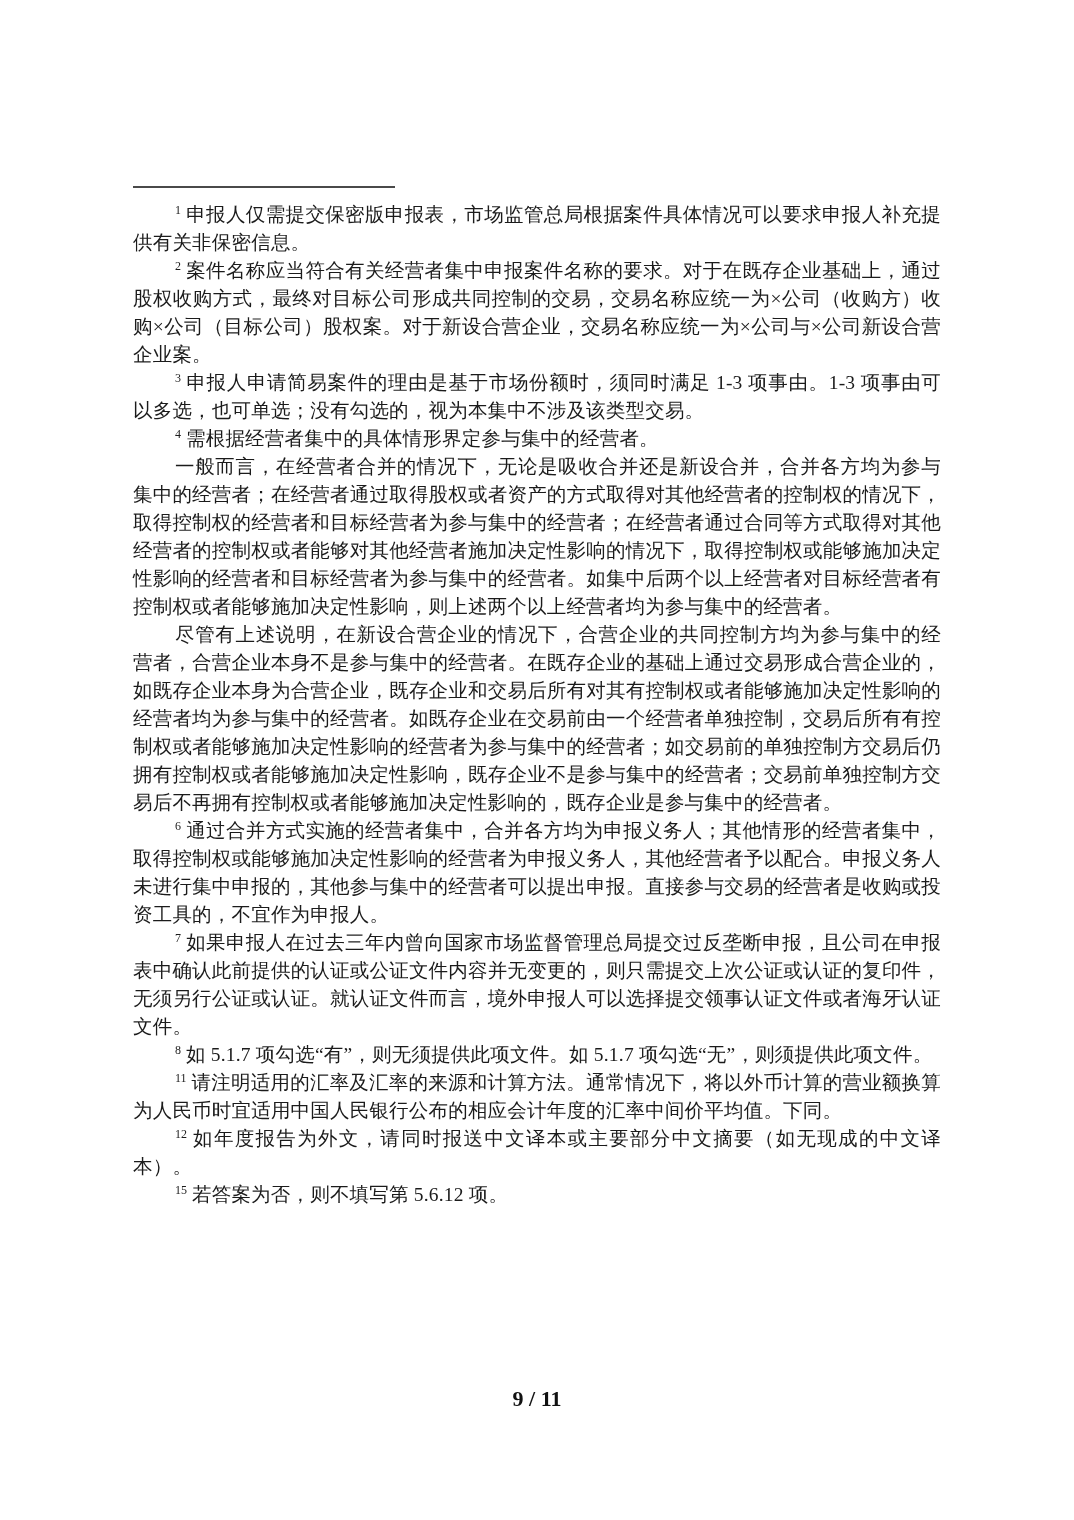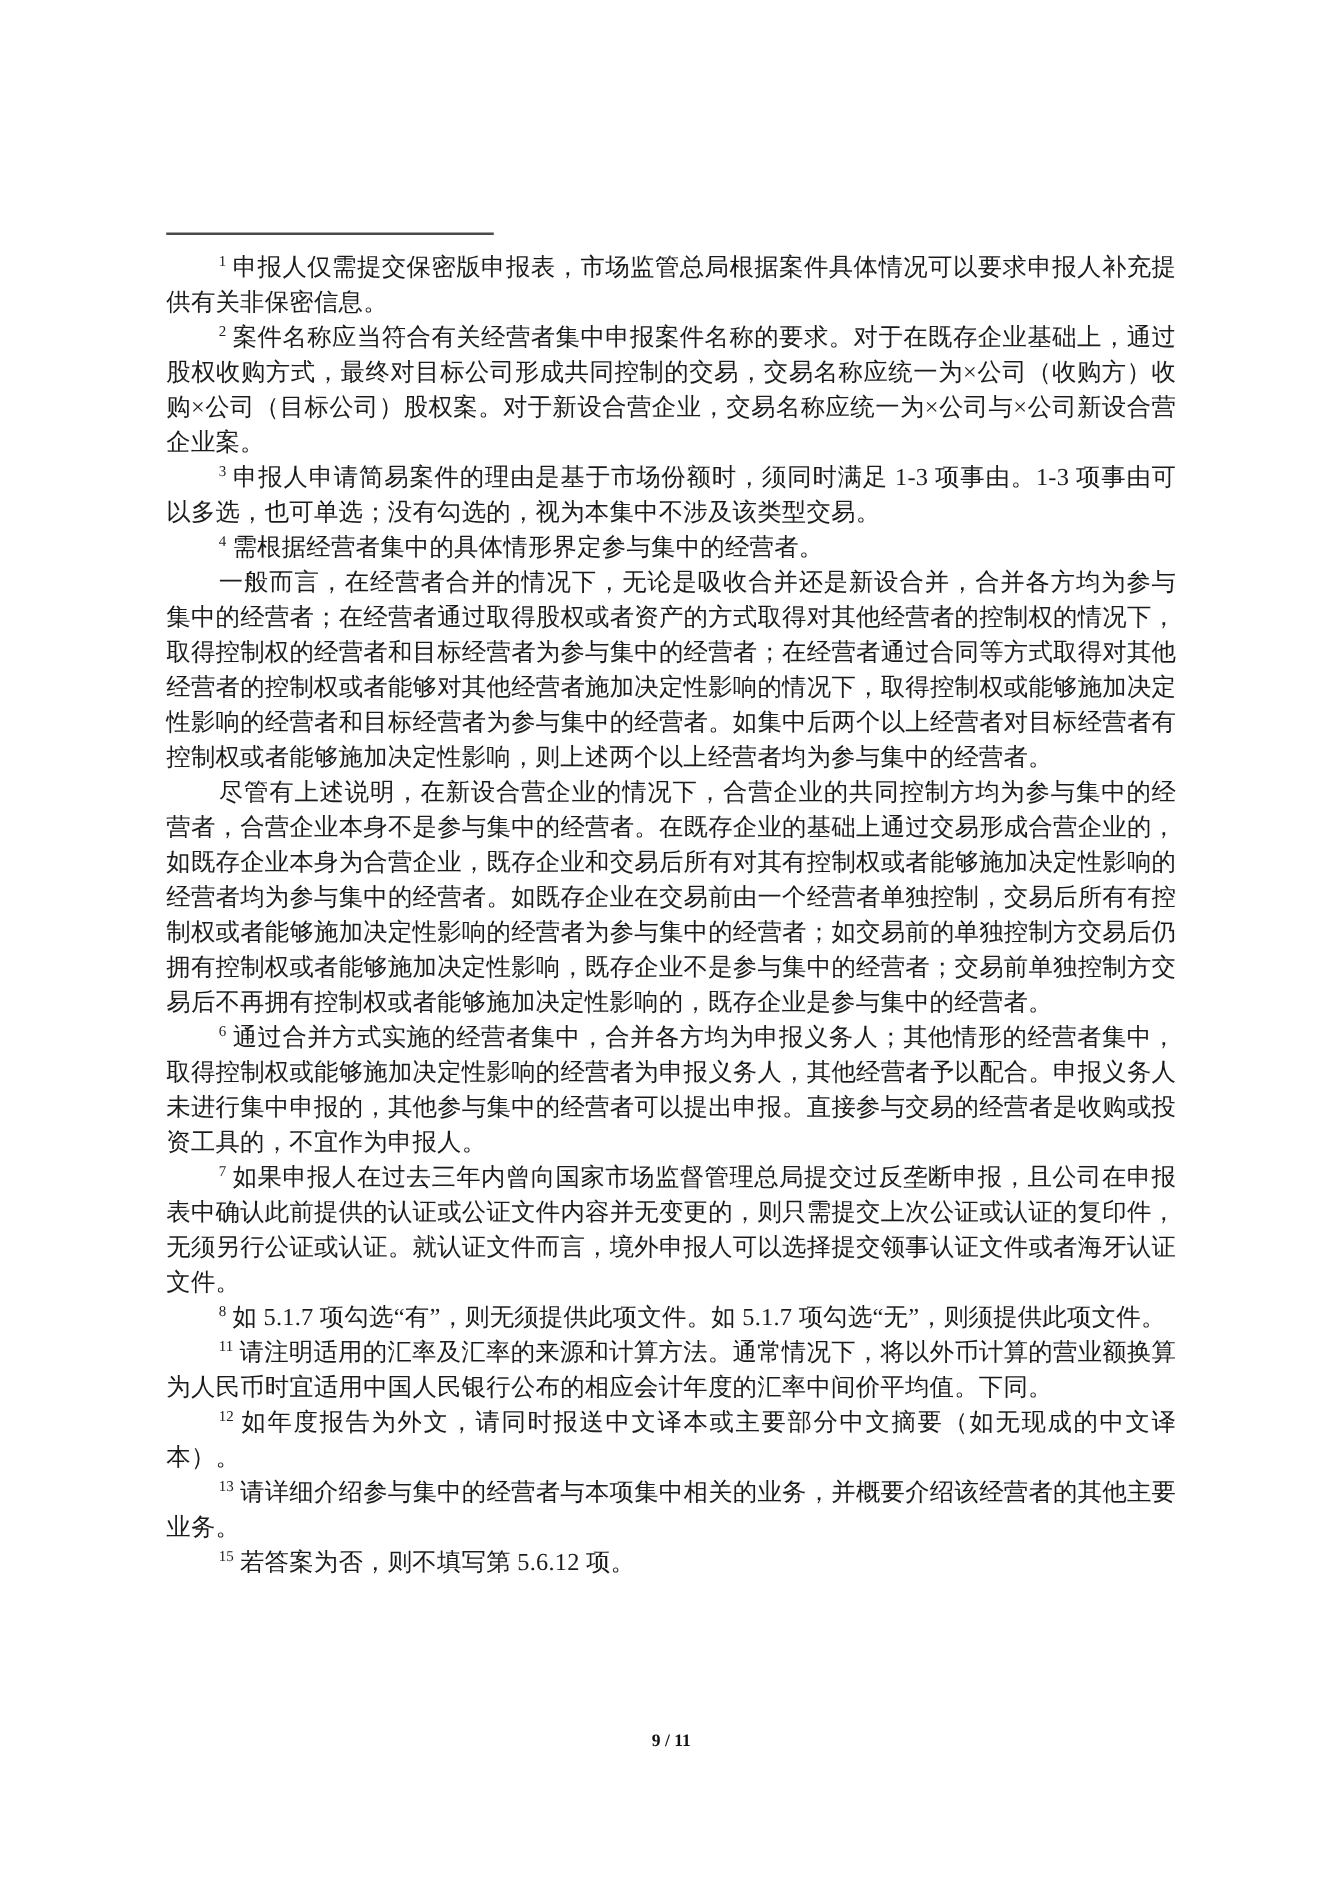--- a/index.html
+++ b/index.html
@@ -42,21 +42,21 @@
     vertical-align: 7px;
     margin-right: 5px;
     letter-spacing: 0;
   }
   .footer {
     position: absolute;
     left: 0;
     top: 1386px;
     width: 100%;
     text-align: center;
-    font-size: 14px;
+    font-size: 22px;
     font-weight: bold;
     color: #111111;
   }
 </style>
 </head>
 <body>
 
 <div class="page">
   <div class="content">
     <div class="separator"></div>
@@ -79,20 +79,19 @@
   <p class="fn"><sup class="fn-marker">7</sup><span>如果申报人在过去三年内曾向国家市场监督管理总局提交过反垄断申报，且公司在申报表中确认此前提供的认证或公证文件内容并无变更的，则只需提交上次公证或认证的复印件，无须另行公证或认证。就认证文件而言，境外申报人可以选择提交领事认证文件或者海牙认证文件。</span></p>
 
   <p class="fn"><sup class="fn-marker">8</sup><span>如 5.1.7 项勾选“有”，则无须提供此项文件。如 5.1.7 项勾选“无”，则须提供此项文件。</span></p>
 
 
 
   <p class="fn"><sup class="fn-marker">11</sup><span>请注明适用的汇率及汇率的来源和计算方法。通常情况下，将以外币计算的营业额换算为人民币时宜适用中国人民银行公布的相应会计年度的汇率中间价平均值。下同。</span></p>
 
   <p class="fn"><sup class="fn-marker">12</sup><span>如年度报告为外文，请同时报送中文译本或主要部分中文摘要（如无现成的中文译本）。</span></p>
 
-  <p class="fn"><sup class="fn-marker">13</sup><span>请详细介绍参与集中的经营者与本项集中相关的业务，并概要介绍该经营者的其他主要业务。</span></p>
 
 
   <p class="fn"><sup class="fn-marker">15</sup><span>若答案为否，则不填写第 5.6.12 项。</span></p>
 </div>
   </div>
   <div class="footer">9 / 11</div>
 </div>
 
 </body></html>

